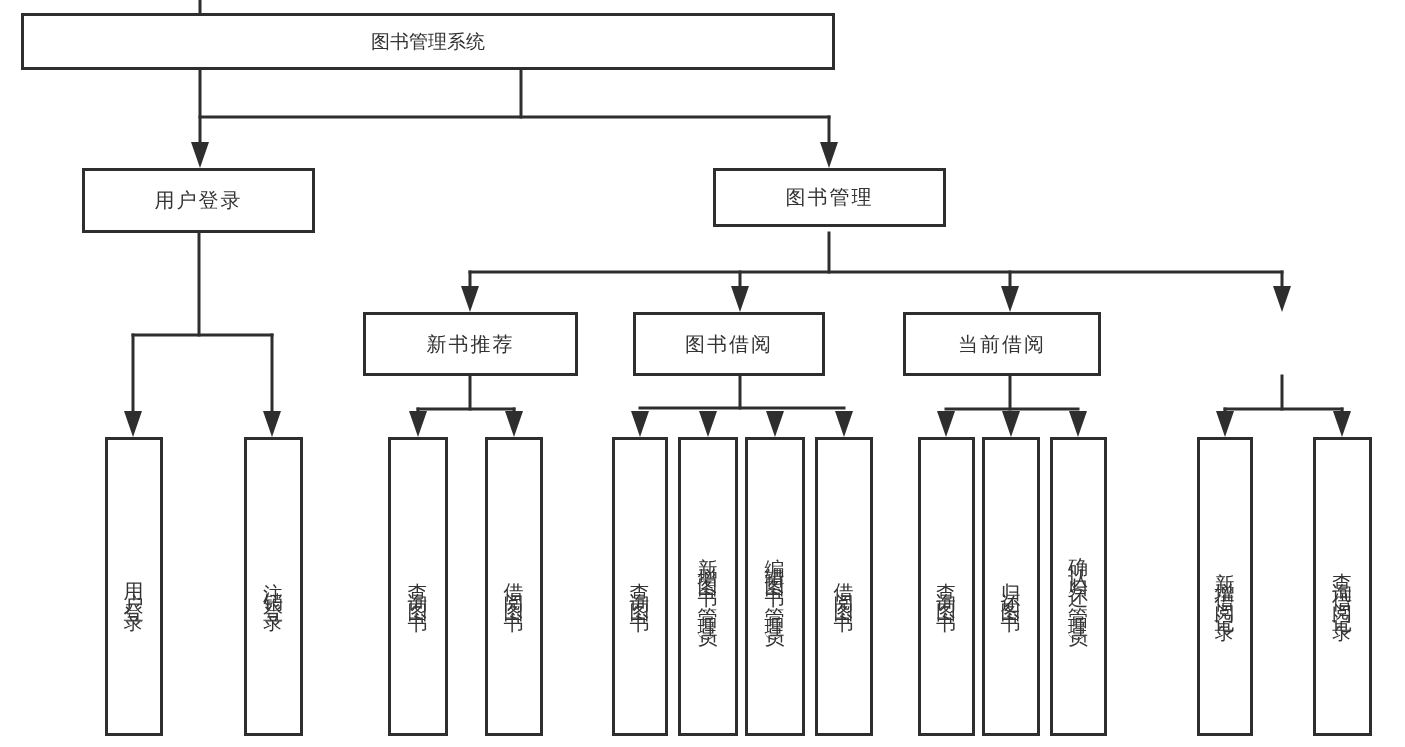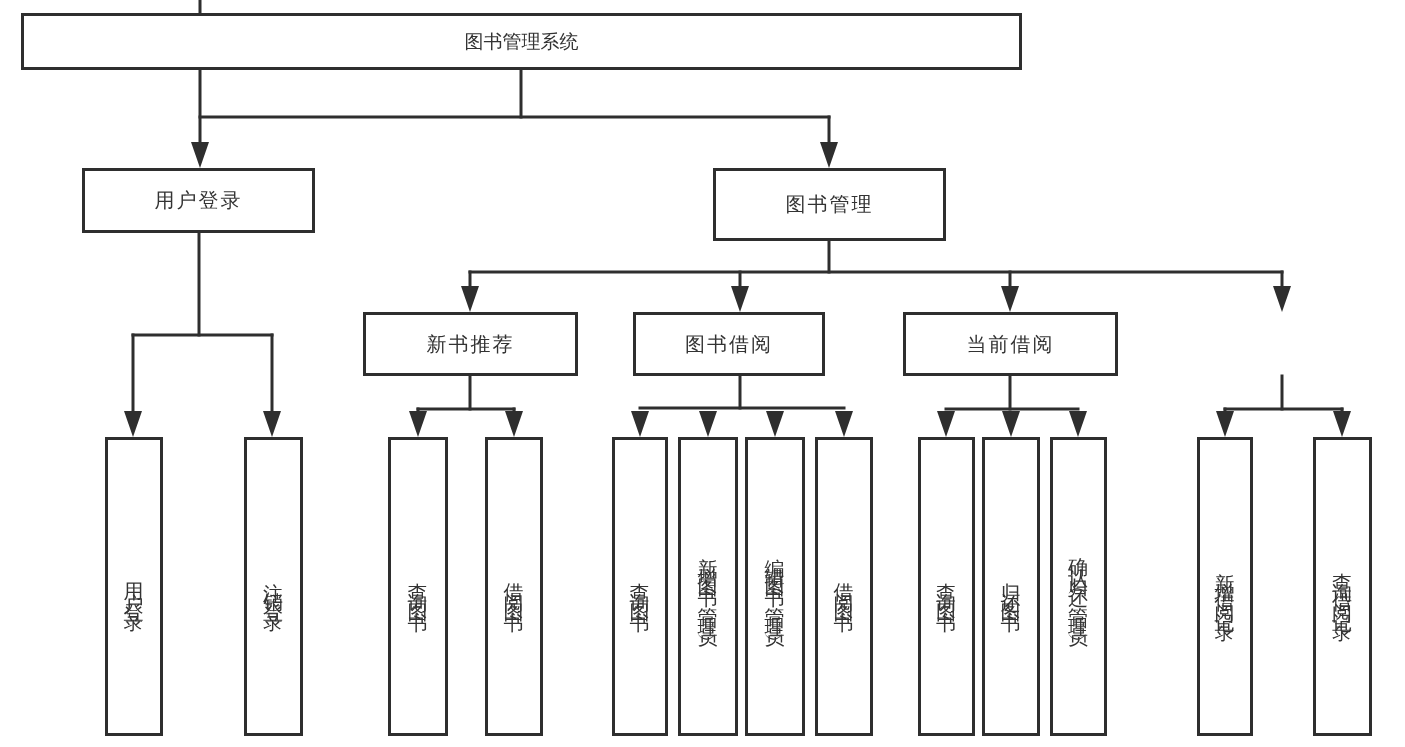--- a/index.html
+++ b/index.html
@@ -18,26 +18,26 @@
   }
   .node.h{font-size:20px;letter-spacing:2px;}
   .node.root{font-size:19px;}
   .node.v{top:437px;height:299px;}
   .node.v .vtext{
     writing-mode:vertical-rl;text-orientation:mixed;
     font-size:20px;letter-spacing:10px;line-height:1;
     white-space:nowrap;
   }
   
-  .n-root{left:21px;top:13px;width:1001px;height:57px;}
+  .n-root{left:21px;top:13px;width:814px;height:57px;}
   .n-userlogin{left:82px;top:168px;width:233px;height:65px;}
-  .n-bookmgmt{left:713px;top:168px;width:233px;height:73px;}
+  .n-bookmgmt{left:713px;top:168px;width:233px;height:59px;}
   .n-newbook{left:363px;top:312px;width:215px;height:64px;}
   .n-borrow{left:633px;top:312px;width:192px;height:64px;}
-  .n-current{left:903px;top:312px;width:215px;height:64px;}
+  .n-current{left:903px;top:312px;width:198px;height:64px;}
   .n-records{left:1172px;top:312px;width:220px;height:64px;}
   .n-l1{left:105px;width:58px;}
   .n-l2{left:244px;width:59px;}
   .n-l3{left:388px;width:60px;}
   .n-l4{left:485px;width:58px;}
   .n-l5{left:612px;width:56px;}
   .n-l6{left:678px;width:60px;}
   .n-l7{left:745px;width:60px;}
   .n-l8{left:815px;width:58px;}
   .n-l9{left:918px;width:57px;}

